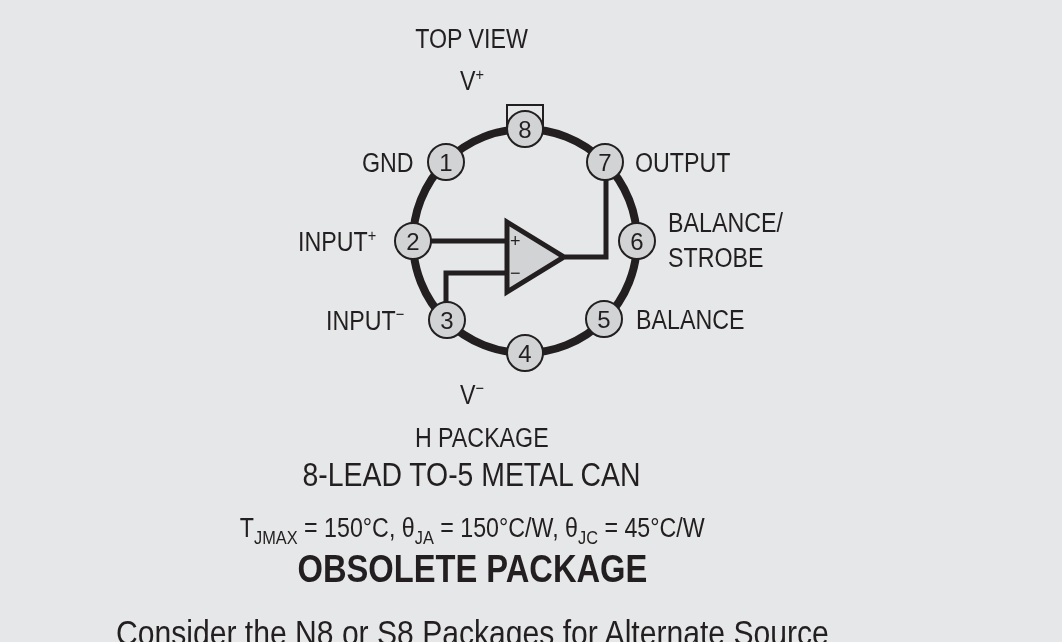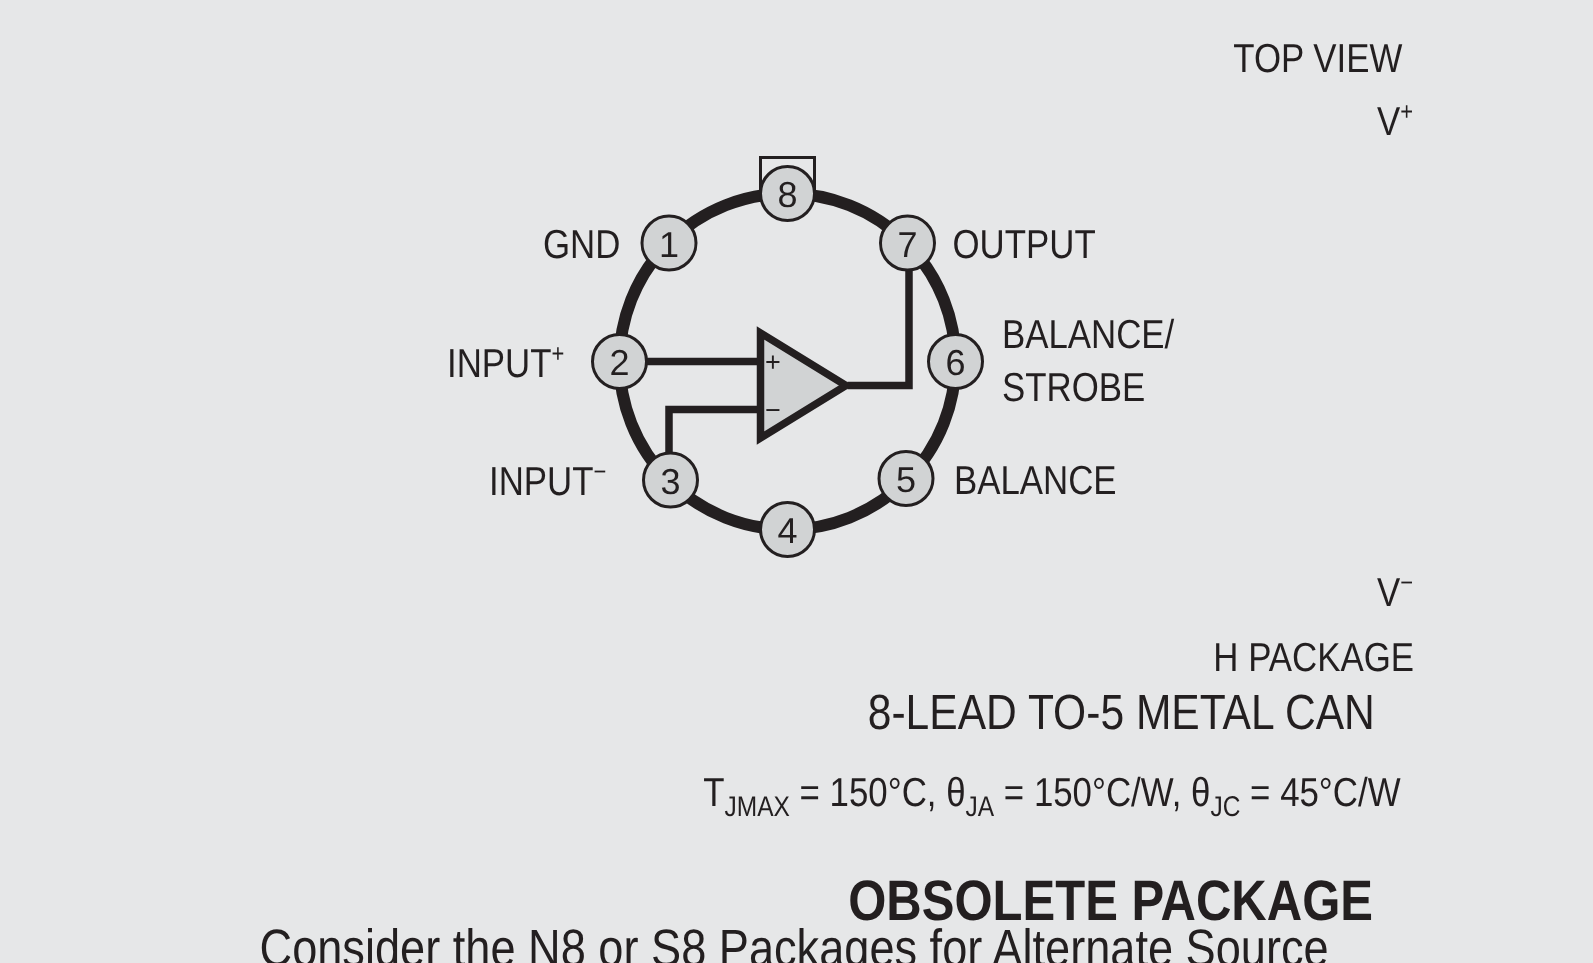--- a/index.html
+++ b/index.html
@@ -1,19 +1,19 @@
 <!DOCTYPE html>
 <html><head>
 <meta charset="utf-8">
 <style>
   html, body { margin:0; padding:0; }
   body { width:1062px; height:642px; background:#e6e7e8; position:relative; overflow:hidden;
          font-family:"Liberation Sans", sans-serif; color:#231f20; }
   .t { position:absolute; white-space:nowrap; font-size:27px; transform:scaleX(0.86); transform-origin:left top; letter-spacing:0; }
-  .c { position:absolute; white-space:nowrap; text-align:right; left:0; width:944px; }
+  .c { position:absolute; white-space:nowrap; text-align:center; left:0; width:944px; }
   .c span.inner { display:inline-block; transform:scaleX(0.86); }
   sup { font-size:17px; vertical-align:10px; line-height:0; }
   sub { font-size:19px; vertical-align:-7px; line-height:0; }
   svg { position:absolute; left:0; top:0; }
   .pin-num { font-family:"Liberation Sans", sans-serif; font-size:24px; fill:#231f20; }
 </style>
 </head>
 <body>
 
 <svg width="1062" height="642">
@@ -71,17 +71,17 @@
 <div class="t" style="left:298px;top:227px;"><span>INPUT</span><sup>+</sup></div>
 <div class="t" style="left:668px;top:208px;">BALANCE/</div>
 <div class="t" style="left:668px;top:243px;">STROBE</div>
 <div class="t" style="left:326px;top:306px;"><span>INPUT</span><sup>−</sup></div>
 <div class="t" style="left:636px;top:305px;">BALANCE</div>
 <div class="c" style="top:380px;font-size:27px;"><span class="inner"><span>V</span><sup>−</sup></span></div>
 
 <div class="c" style="top:423px;font-size:27px;margin-left:10px;"><span class="inner">H PACKAGE</span></div>
 <div class="c" style="top:456px;font-size:33px;"><span class="inner">8-LEAD TO-5 METAL CAN</span></div>
 
-<div class="c" style="top:513px;font-size:27px;margin-left:28px;"><span class="inner">
+<div class="c" style="top:513px;font-size:27px;"><span class="inner">
   <span>T</span><sub>JMAX</sub><span> = 150°C, </span><span>θ</span><sub>JA</sub><span> = 150°C/W, </span><span>θ</span><sub>JC</sub><span> = 45°C/W</span>
 </span></div>
-<div class="c" style="top:580px;font-size:38px;font-weight:bold;text-decoration:underline;"><span class="inner">OBSOLETE PACKAGE</span></div>
+<div class="c" style="top:548px;font-size:38px;font-weight:bold;text-decoration:underline;"><span class="inner">OBSOLETE PACKAGE</span></div>
 <div class="c" style="top:593px;font-size:35px;margin-top:20px;"><span class="inner">Consider the N8 or S8 Packages for Alternate Source</span></div>
 
 </body></html>

